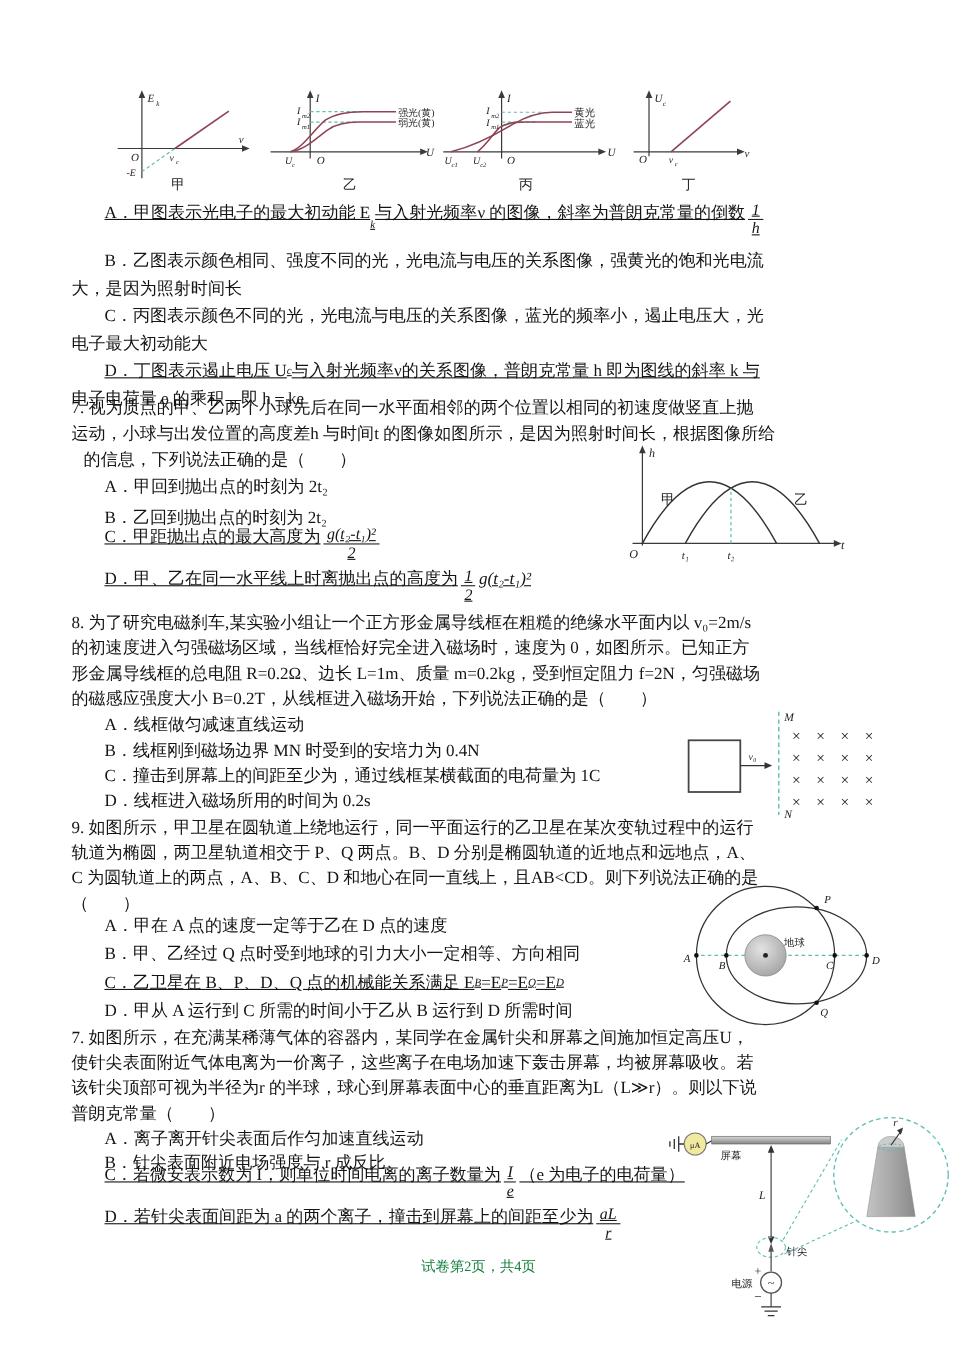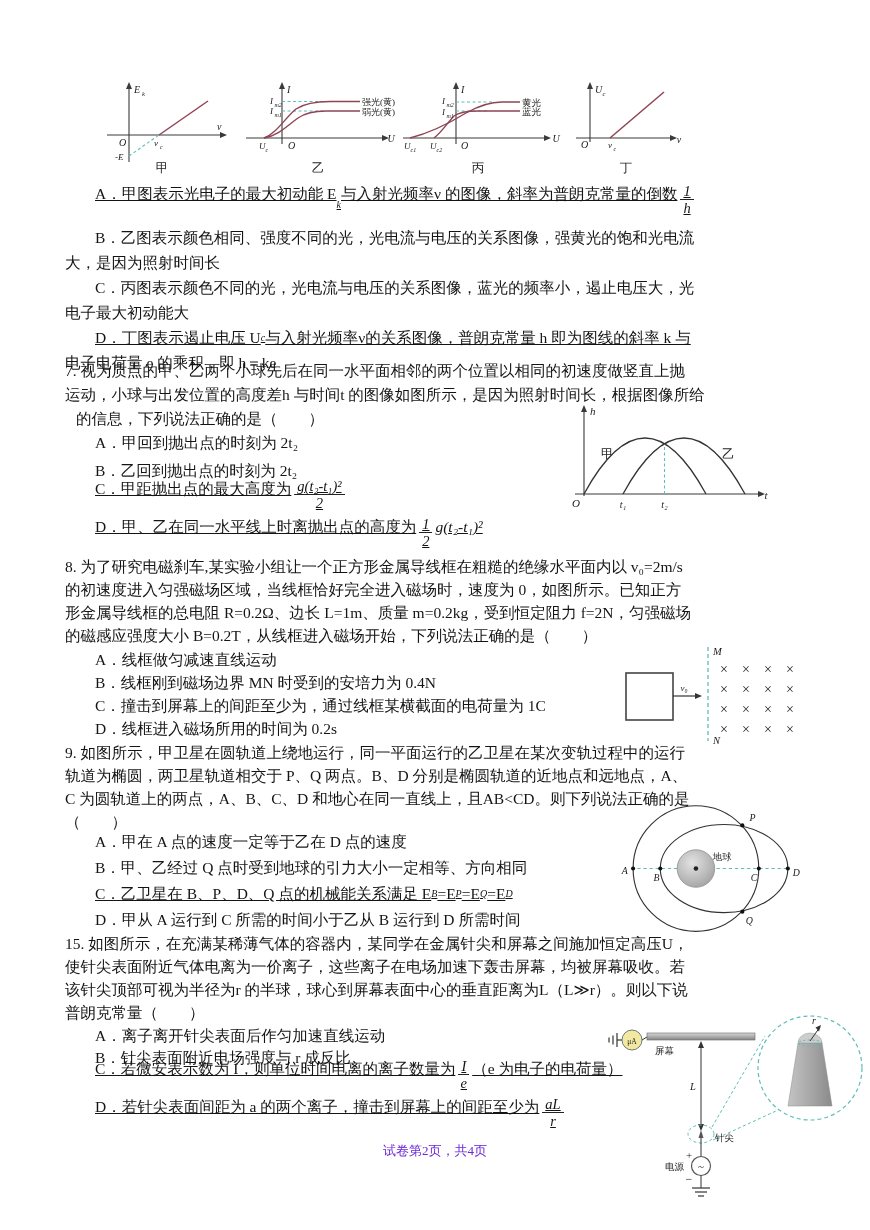--- a/index.html
+++ b/index.html
@@ -7,21 +7,21 @@
         font-family:"Liberation Serif","DejaVu Serif",serif;color:#141414;}
   .ln{position:absolute;font-size:15.5px;line-height:21px;white-space:nowrap;}
   .fx{display:flex;align-items:flex-start;text-decoration:underline;}
   .sub{font-size:10px;align-self:flex-end;padding-bottom:1px;font-style:italic;}
   .frac{display:inline-flex;flex-direction:column;align-items:center;margin:0 3px;font-style:italic;}
   .frac .fn{padding:0 3px;line-height:16px;border-bottom:1.2px solid #222;font-size:14.5px;}
   .frac .fd{line-height:16px;font-size:14.5px;}
   .fig{position:absolute;}
   .fig text{font-family:"Liberation Serif","DejaVu Serif",serif;fill:#1c1c1c;}
   .mi{font-style:italic;}
-  .footer{position:absolute;left:0;right:0;top:1142px;text-align:center;font-size:13px;color:#6d28d9;}
+  .footer{position:absolute;left:0;right:0;top:1142px;text-align:center;font-size:13px;color:#15803d;}
 </style>
 </head>
 <body>
 
 <div class="page">
 
   <svg class="fig" style="left:95px;top:80px" width="135" height="94" viewBox="0 0 135 94">
     <line x1="34" y1="7" x2="34" y2="82" stroke="#3a3a3a" stroke-width="1.1"></line>
     <polygon points="34,2 31,9 37,9" fill="#3a3a3a"></polygon>
     <line x1="12" y1="55" x2="127" y2="55" stroke="#3a3a3a" stroke-width="1.1"></line>
@@ -234,21 +234,21 @@
     <circle cx="134.5" cy="26" r="2.2" fill="#111"></circle>
     <circle cx="134.5" cy="118" r="2.2" fill="#111"></circle>
     <text x="9" y="78" font-size="10.5" class="mi" text-anchor="middle">A</text>
     <text x="43" y="85" font-size="10.5" class="mi" text-anchor="middle">B</text>
     <text x="147" y="85" font-size="10.5" class="mi" text-anchor="middle">C</text>
     <text x="192" y="80" font-size="10.5" class="mi" text-anchor="middle">D</text>
     <text x="142" y="21" font-size="10.5" class="mi">P</text>
     <text x="138" y="131" font-size="10.5" class="mi">Q</text>
   </svg>
 
-  <div class="ln" style="left:65px;top:933px">15. 如图所示，在充满某稀薄气体的容器内，某同学在金属针尖和屏幕之间施加恒定高压U，</div>
+  <div class="ln" style="left:65px;top:933px">7. 如图所示，在充满某稀薄气体的容器内，某同学在金属针尖和屏幕之间施加恒定高压U，</div>
   <div class="ln" style="left:65px;top:979px">该针尖顶部可视为半径为r 的半球，球心到屏幕表面中心的垂直距离为L（L≫r）。则以下说</div>
   <div class="ln" style="left:65px;top:956px">使针尖表面附近气体电离为一价离子，这些离子在电场加速下轰击屏幕，均被屏幕吸收。若</div>
   <div class="ln" style="left:65px;top:1002px">普朗克常量（　　）</div>
   <div class="ln" style="left:95px;top:1025px">A．离子离开针尖表面后作匀加速直线运动</div>
   <div class="ln" style="left:95px;top:1047px">B．针尖表面附近电场强度与 r 成反比</div>
   <div class="ln fx" style="left:95px;top:1058px">
     <span>C．若微安表示数为 I，则单位时间电离的离子数量为</span>
     <span class="frac">
         <span class="fn">I</span>
         <span class="fd">e</span>

